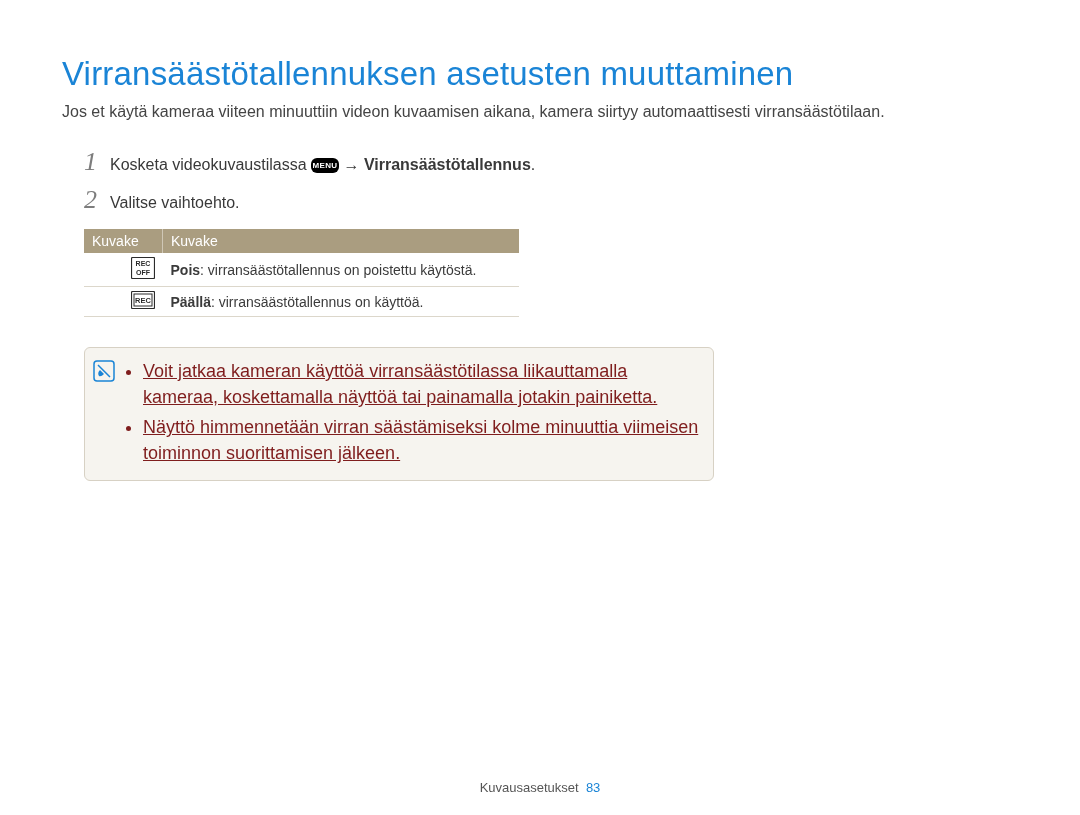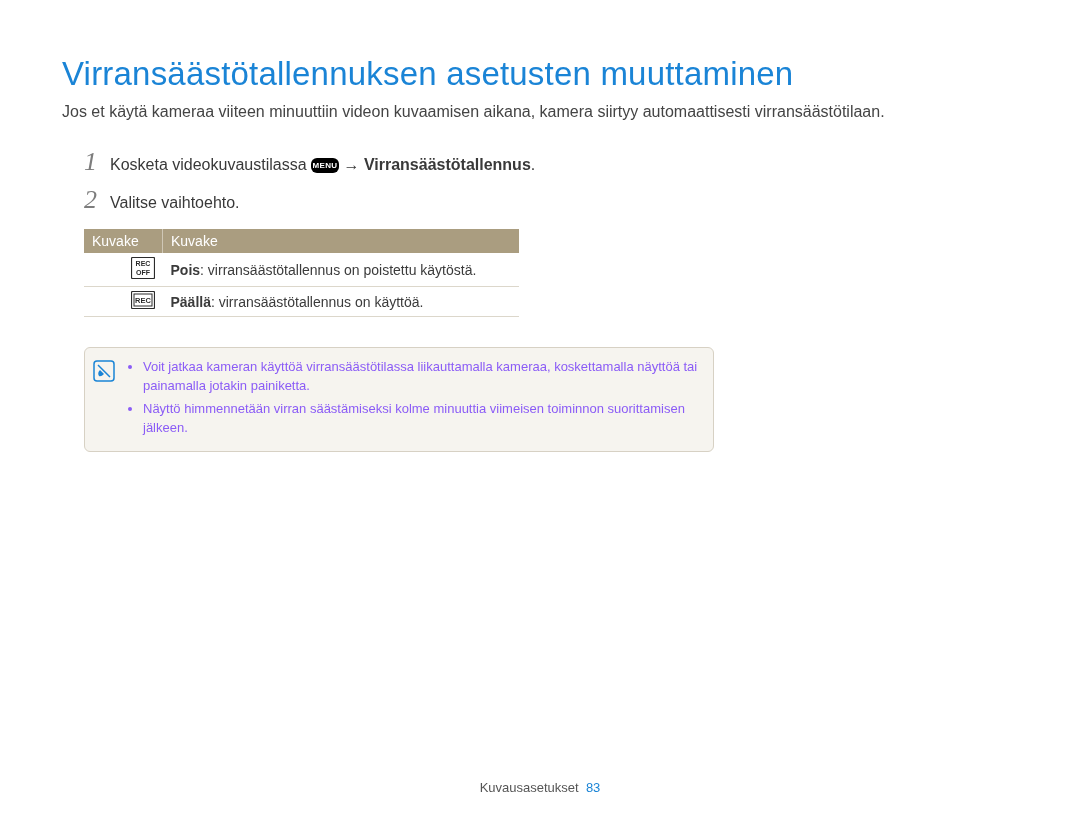--- a/index.html
+++ b/index.html
@@ -112,23 +112,24 @@
     box-sizing: border-box;
   }
   .note-icon {
     flex: 0 0 28px;
     margin-right: 6px;
     margin-top: 2px;
   }
   .note-list {
     margin: 0;
     padding-left: 16px;
-    font-size: 13px;
-    color: #8b5cf6;
+    font-size: 18px;
+    color: #7f1d1d;
     line-height: 1.45;
+    text-decoration: underline;
   }
   .note-list li {
     margin-bottom: 4px;
   }
 
   .footer {
     position: absolute;
     bottom: 20px;
     left: 0;
     width: 100%;

